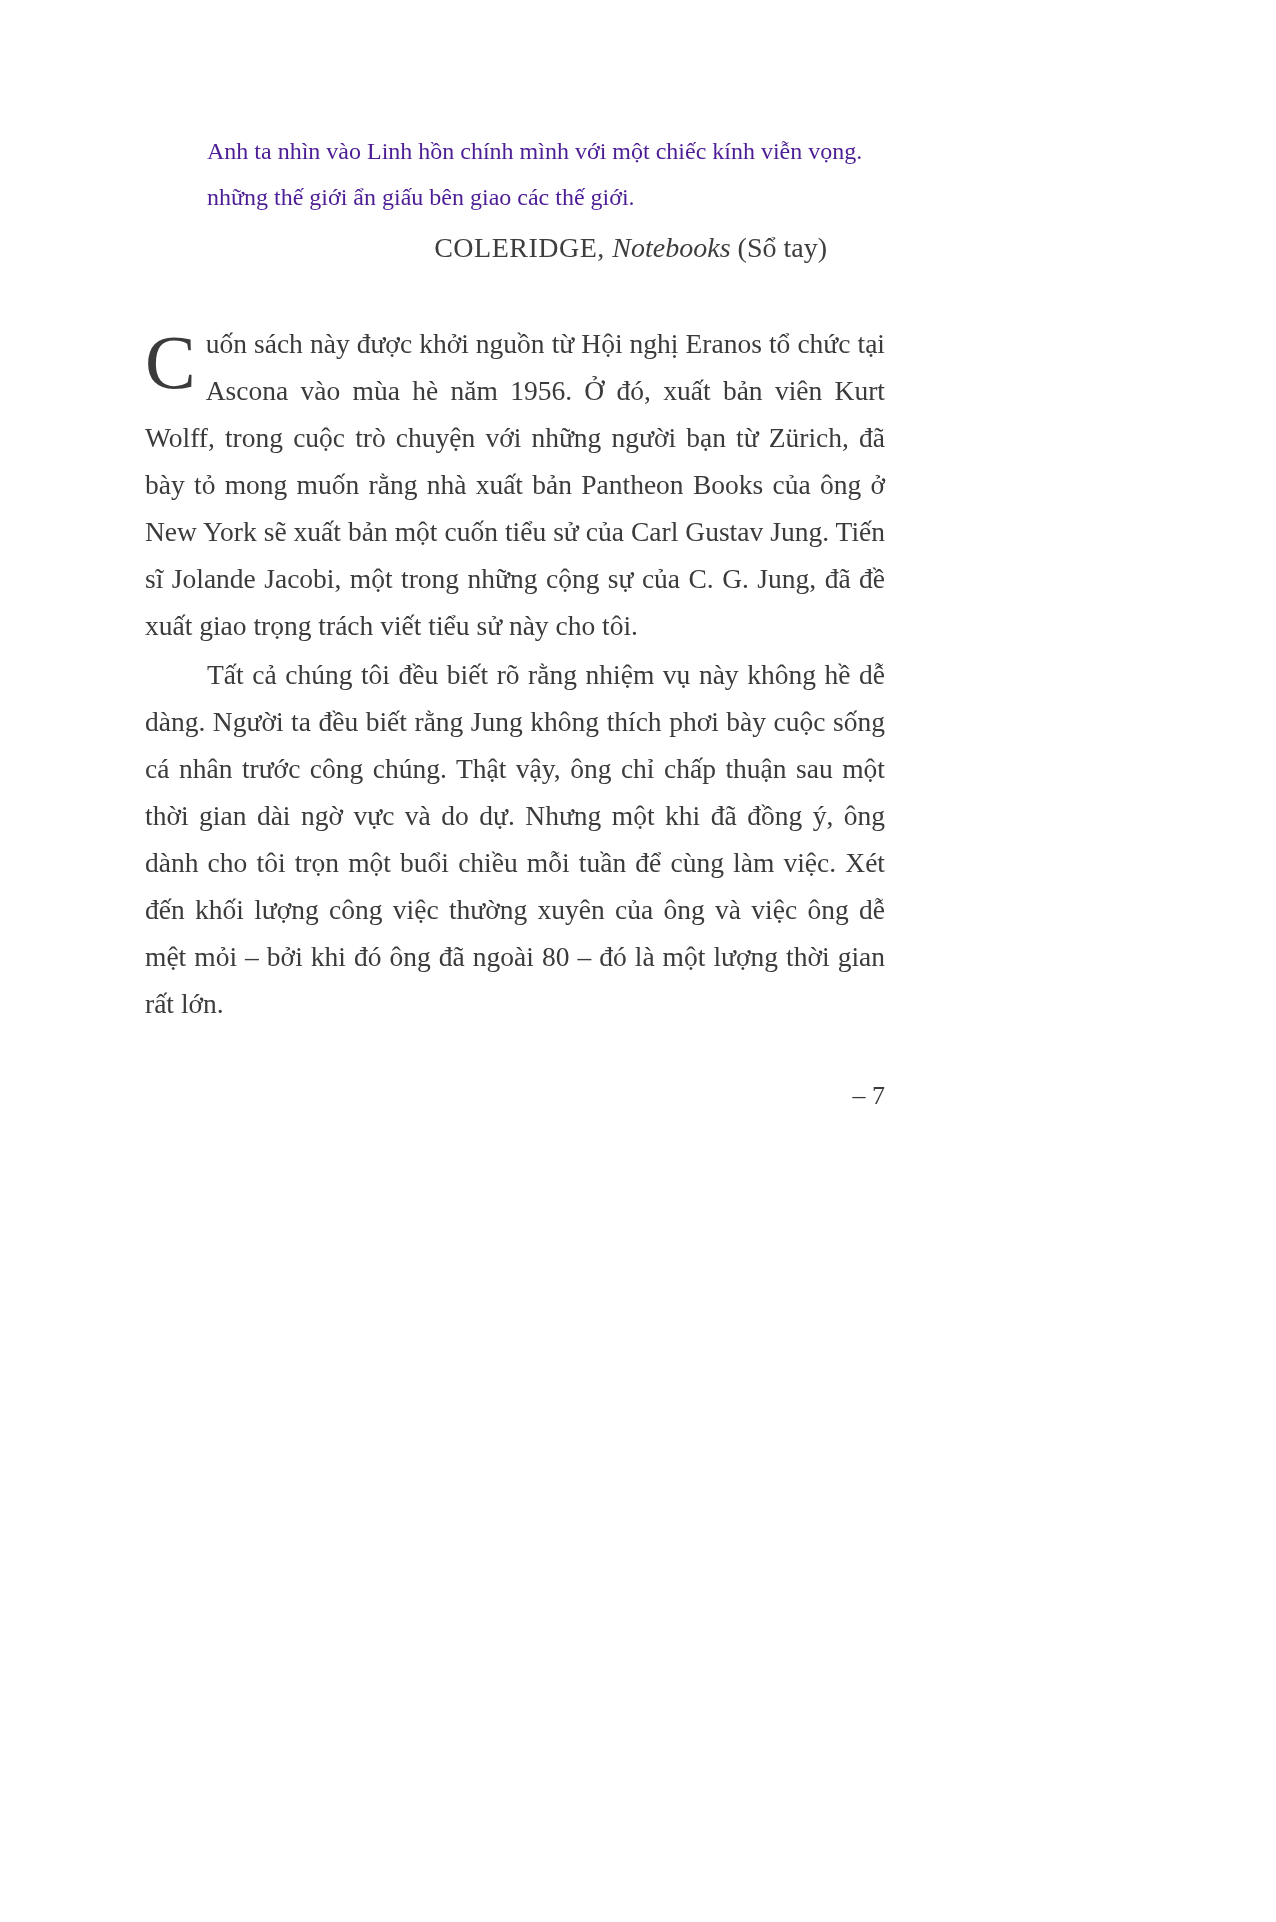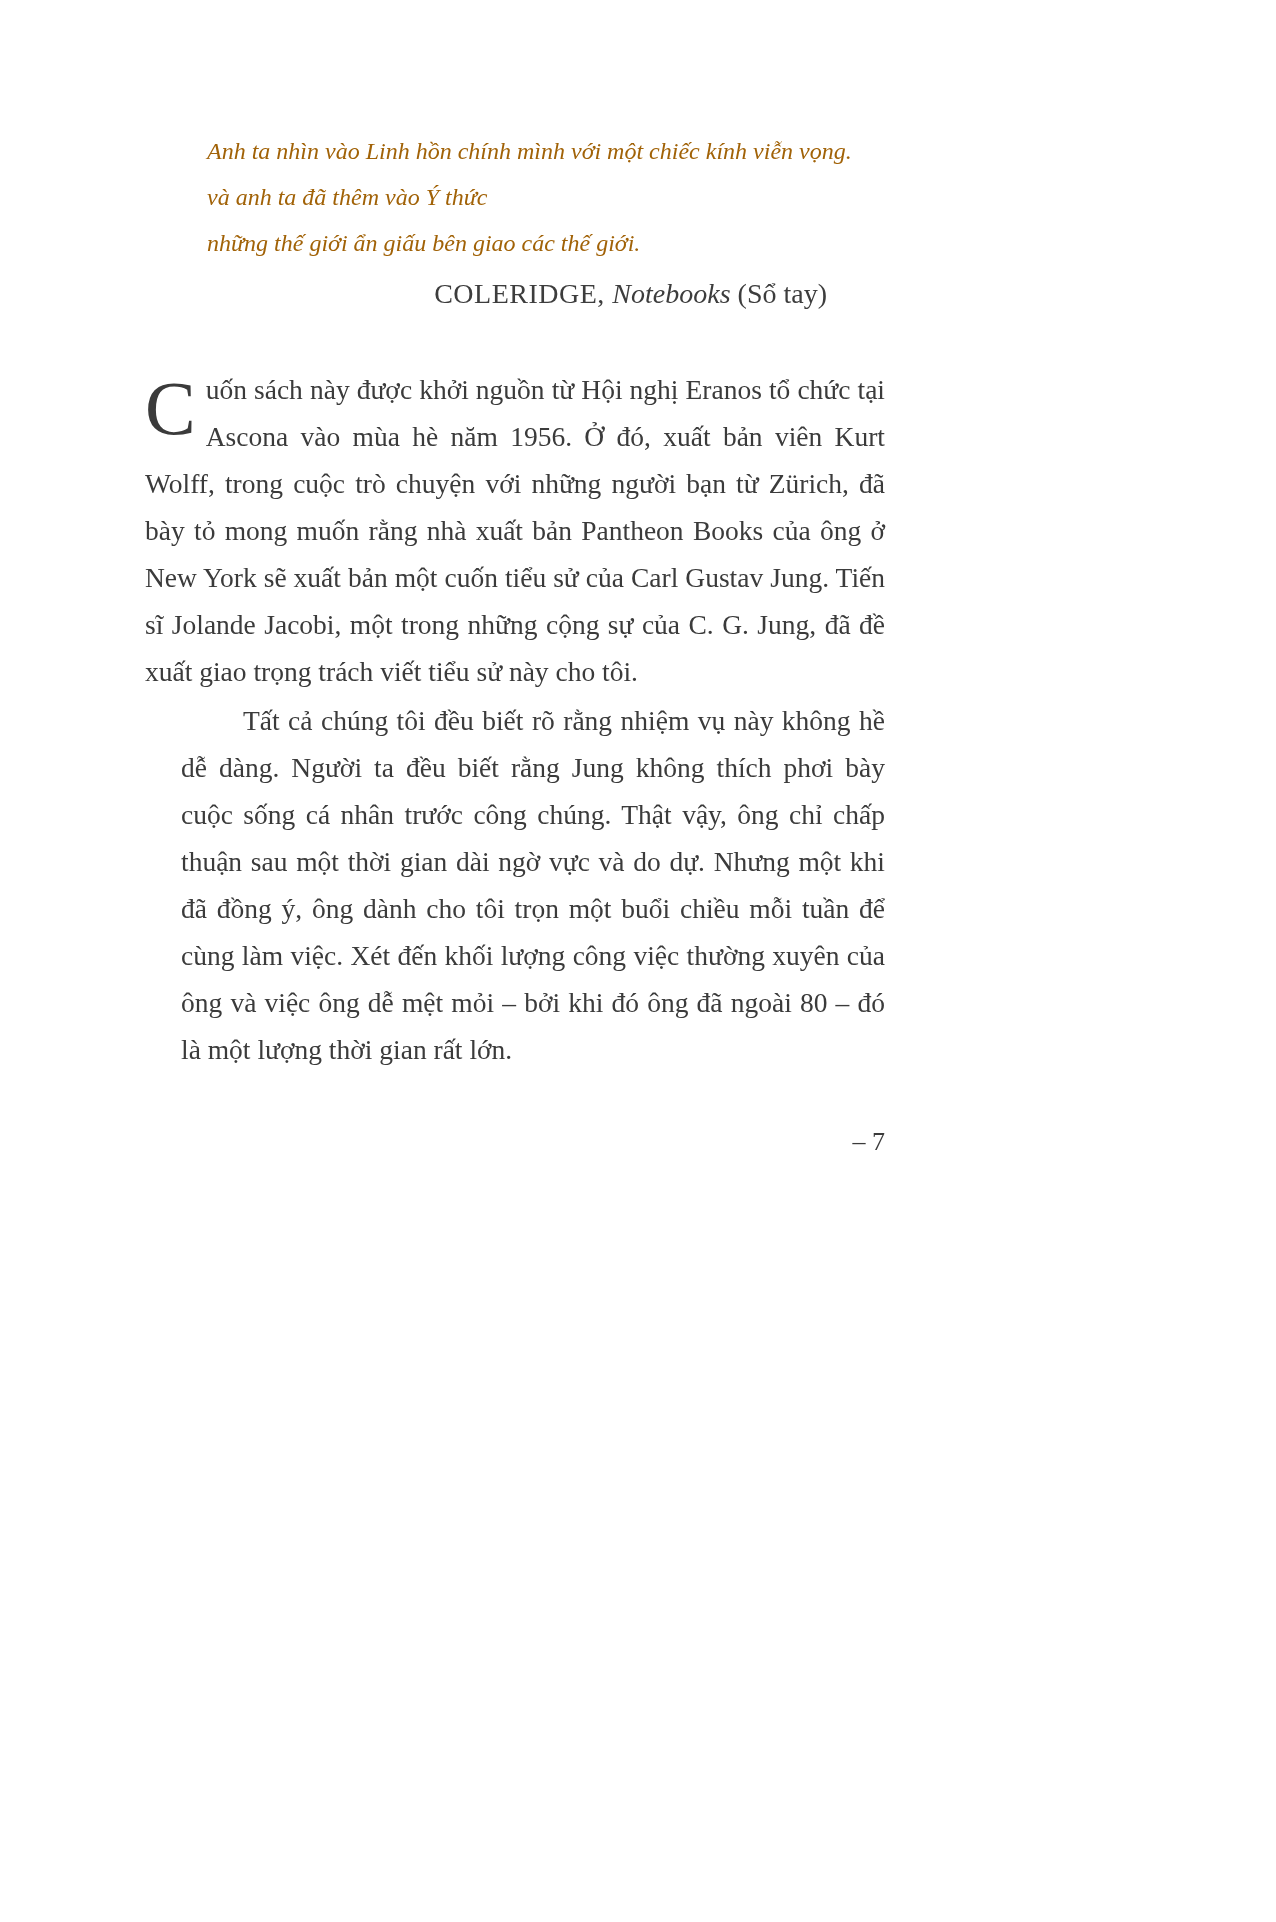--- a/index.html
+++ b/index.html
@@ -26,24 +26,23 @@
     text-align: center;
     font-family: "Liberation Sans", sans-serif;
     font-size: 37px;
     font-weight: 500;
     letter-spacing: 1.5px;
     color: #424242;
   }
   .epigraph {
     margin-top: 128px;
     padding-left: 62px;
-    font-style: italic;
     font-size: 24px;
     line-height: 46px;
-    color: #a16207;
+    color: #4c1d95;
   }
   .epigraph .line {
     display: block;
   }
   .attribution {
     margin-top: 12px;
     padding-right: 58px;
     text-align: right;
     font-size: 28px;
     color: #3d3d3d;
@@ -64,21 +63,20 @@
   .body-text p {
     margin: 0;
     font-size: 27.5px;
     line-height: 47px;
     text-align: justify;
     color: #3b3b3b;
   }
   .body-text p.indent {
     text-indent: 62px;
     margin-top: 2px;
-    margin-left: 36px;
   }
   .dropcap {
     float: left;
     font-size: 76px;
     line-height: 76px;
     padding: 4px 10px 0 0;
     color: #3b3b3b;
   }
   .page-number {
     margin-top: 54px;
@@ -88,21 +86,20 @@
   }
 </style>
 </head>
 <body>
 
 <div class="page">
 
 
   <div class="epigraph">
     <span class="line">Anh ta nhìn vào Linh hồn chính mình với một chiếc kính viễn vọng.</span>
-    <span class="line">và anh ta đã thêm vào Ý thức</span>
     <span class="line">những thế giới ẩn giấu bên giao các thế giới.</span>
   </div>
 
   <div class="attribution">
     <span class="author">COLERIDGE, </span><span class="work">Notebooks</span><span class="note"> (Sổ tay)</span>
   </div>
 
   <div class="body-text">
     <p><span class="dropcap">C</span><span>uốn sách này được khởi nguồn từ Hội nghị Eranos tổ chức tại Ascona vào mùa hè năm 1956. Ở đó, xuất bản viên Kurt Wolff, trong cuộc trò chuyện với những người bạn từ Zürich, đã bày tỏ mong muốn rằng nhà xuất bản Pantheon Books của ông ở New York sẽ xuất bản một cuốn tiểu sử của Carl Gustav Jung. Tiến sĩ Jolande Jacobi, một trong những cộng sự của C. G. Jung, đã đề xuất giao trọng trách viết tiểu sử này cho tôi.</span></p>
     <p class="indent">Tất cả chúng tôi đều biết rõ rằng nhiệm vụ này không hề dễ dàng. Người ta đều biết rằng Jung không thích phơi bày cuộc sống cá nhân trước công chúng. Thật vậy, ông chỉ chấp thuận sau một thời gian dài ngờ vực và do dự. Nhưng một khi đã đồng ý, ông dành cho tôi trọn một buổi chiều mỗi tuần để cùng làm việc. Xét đến khối lượng công việc thường xuyên của ông và việc ông dễ mệt mỏi – bởi khi đó ông đã ngoài 80 – đó là một lượng thời gian rất lớn.</p>

